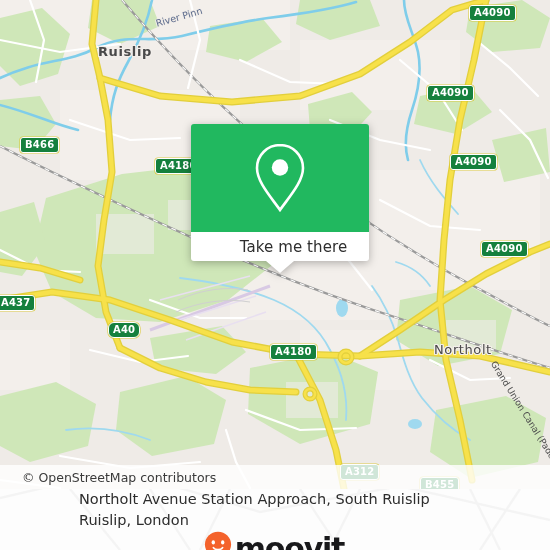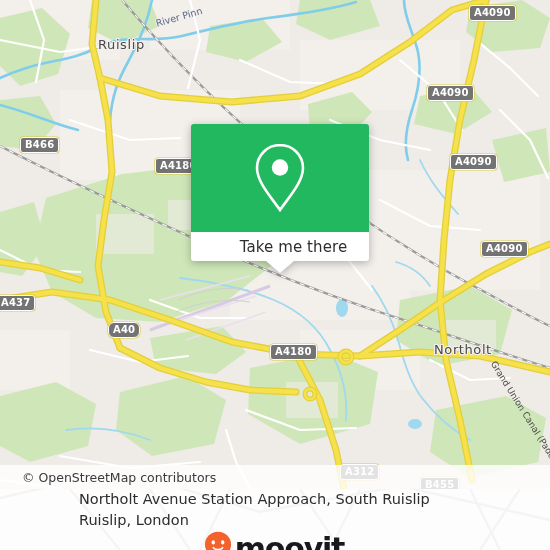--- a/index.html
+++ b/index.html
@@ -59,21 +59,21 @@
       1px 0 #f0ece8, -1px 0 #f0ece8, 0 1px #f0ece8, 0 -1px #f0ece8;
   }
   .canal-label {
     font-size: 9px;
     color: #4d4d4d;
   }
 
   
   .shield {
     position: absolute;
-    background: #737373;
+    background: #15803d;
     border: 1.6px solid #ffffff;
     border-radius: 3px;
     color: #ffffff;
     font-family: "DejaVu Sans", sans-serif;
     font-size: 10px;
     font-weight: bold;
     line-height: 13px;
     height: 14px;
     padding: 0 4px;
     letter-spacing: 0.2px;
@@ -342,21 +342,21 @@
           <circle cx="346" cy="357" r="6"></circle>
           <circle cx="310" cy="394" r="5"></circle>
         </g>
         <g fill="none" stroke="#f7e14a" stroke-width="2.6">
           <circle cx="346" cy="357" r="6"></circle>
           <circle cx="310" cy="394" r="5"></circle>
         </g>
       </g>
     </svg>
 
-    <div class="map-label place-label" style="left:98px; top:37px;">Ruislip</div>
+    <div class="map-label place-label" style="left:98px; top:44px;font-weight:bold;">Ruislip</div>
     <div class="map-label place-label" style="left:434px; top:342px;">Northolt</div>
 
     <div class="map-label water-label" style="left:156px; top:18px; transform:rotate(-16deg); transform-origin:left center;">River Pinn</div>
     <div class="map-label canal-label" style="left:493px; top:357px; transform:rotate(58deg); transform-origin:left center;">Grand Union Canal (Paddin</div>
 
     <div class="shield" style="left:469px; top:5px;">A4090</div>
     <div class="shield" style="left:427px; top:85px;">A4090</div>
     <div class="shield" style="left:450px; top:154px;">A4090</div>
     <div class="shield" style="left:481px; top:241px;">A4090</div>
     <div class="shield" style="left:20px;  top:137px;">B466</div>

